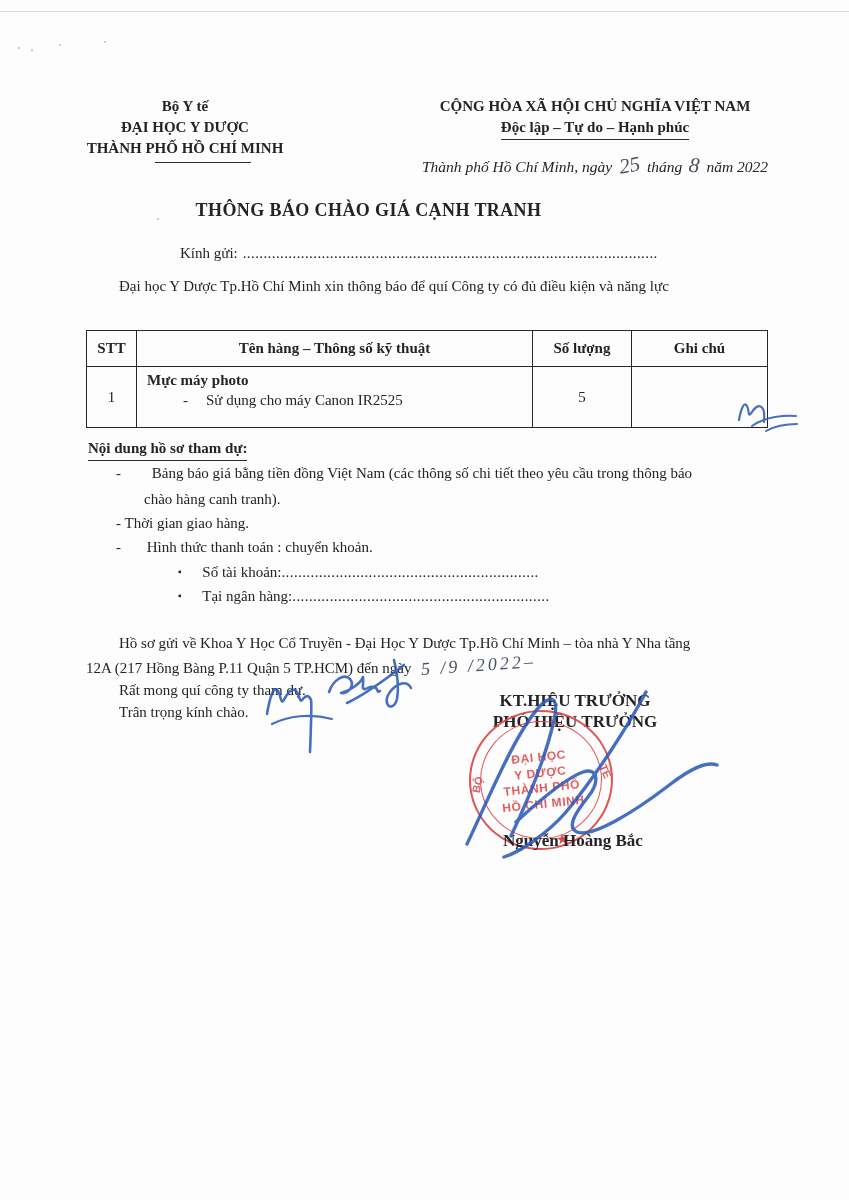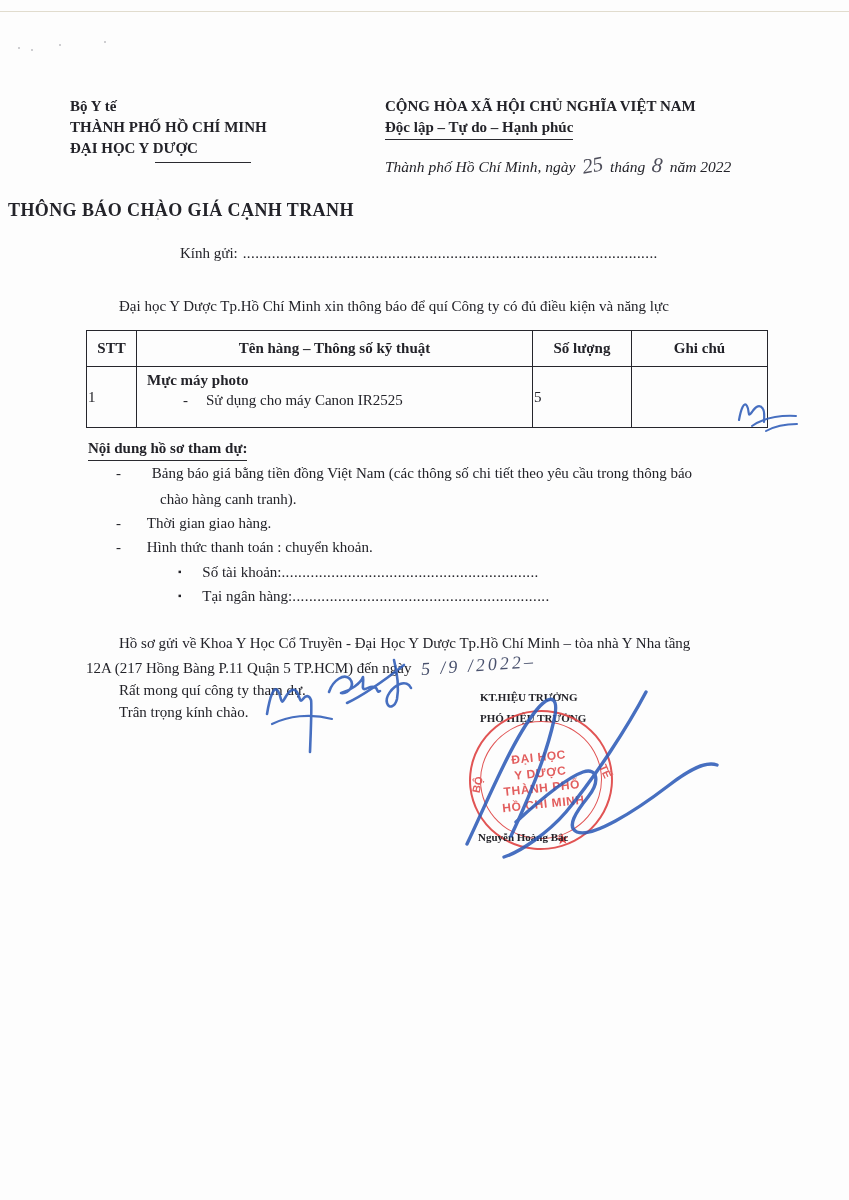--- a/index.html
+++ b/index.html
@@ -1,23 +1,23 @@
 <!DOCTYPE html>
 <html><head>
 <meta charset="utf-8">
 <style>
   html,body{margin:0;padding:0;background:#e9e9e9;}
   .page{position:relative;width:849px;height:1200px;background:#fdfdfd;margin:0 auto;
         font-family:"Liberation Serif",serif;color:#232329;overflow:hidden;}
   .abs{position:absolute;}
   .b{font-weight:bold;}
   .i{font-style:italic;}
-  .ctr{text-align:left;}
+  .ctr{text-align:center;}
   .t15{font-size:15px;line-height:21px;}
-  .t16{font-size:11px;}
+  .t16{font-size:17px;}
   .title{font-size:18px;letter-spacing:.4px;}
   .dots{letter-spacing:.4px;}
   .uline{border-bottom:1.6px solid #2a2a30;padding-bottom:1px;display:inline-block;}
   .hline{height:0;border-top:1.6px solid #2a2a30;}
   
   table.quote{border-collapse:collapse;table-layout:fixed;}
   table.quote td,table.quote th{border:1.6px solid #26262c;font-size:15px;vertical-align:middle;}
   table.quote th{font-weight:bold;text-align:center;height:33px;}
   .spec-line{margin-left:36px;margin-top:3px;}
   .spec-dash{margin-right:18px;}
@@ -53,44 +53,44 @@
 
   <div class="abs scanline"></div>
   <div class="speck" style="left:18px;top:47px;width:2px;height:2px;"></div>
   <div class="speck" style="left:31px;top:49px;width:2px;height:2px;"></div>
   <div class="speck" style="left:59px;top:44px;width:2px;height:2px;"></div>
   <div class="speck" style="left:104px;top:41px;width:2px;height:2px;"></div>
   <div class="speck" style="left:157px;top:218px;width:2px;height:2px;"></div>
 
   <div class="abs ctr t15 b" style="left:70px;top:96px;width:230px;">
     <div>Bộ Y tế</div>
+    <div>ĐẠI HỌC Y DƯỢC</div>
     <div>THÀNH PHỐ HỒ CHÍ MINH</div>
-    <div>ĐẠI HỌC Y DƯỢC</div>
   </div>
   <div class="abs hline" style="left:155px;top:162px;width:96px;"></div>
 
   <div class="abs ctr t15" style="left:385px;top:96px;width:420px;">
     <div class="b">CỘNG HÒA XÃ HỘI CHỦ NGHĨA VIỆT NAM</div>
     <div><span class="b uline">Độc lập – Tự do – Hạnh phúc</span></div>
     <div class="i" style="margin-top:16px;font-size:15.5px;">
       <span>Thành phố Hồ Chí Minh, ngày</span>
       <span class="hw-day">25</span>
       <span>tháng</span>
       <span class="hw-month">8</span>
       <span>năm 2022</span>
     </div>
   </div>
 
-  <div class="abs ctr b title" style="left:8px;top:200px;width:705px;">THÔNG BÁO CHÀO GIÁ CẠNH TRANH</div>
+  <div class="abs ctr b title" style="left:16px;top:200px;width:705px;">THÔNG BÁO CHÀO GIÁ CẠNH TRANH</div>
 
   <div class="abs t15" style="left:180px;top:243px;">
     <span>Kính gửi:</span><span class="dots" style="margin-left:5px;">....................................................................................................</span>
   </div>
 
-  <div class="abs t15" style="left:119px;top:296px;">Đại học Y Dược Tp.Hồ Chí Minh xin thông báo để quí Công ty có đủ điều kiện và năng lực</div>
+  <div class="abs t15" style="left:119px;top:276px;">Đại học Y Dược Tp.Hồ Chí Minh xin thông báo để quí Công ty có đủ điều kiện và năng lực</div>
 
   <table class="quote abs" style="left:86px;top:330px;width:681px;">
     <colgroup>
         <col style="width:50px">
         <col style="width:396px">
         <col style="width:99px">
         <col style="width:136px">
       </colgroup>
     <tbody>
         <tr>
@@ -112,25 +112,25 @@
     </tr>
   </tbody>
     </table>
 
   <div class="abs b t15 uline" style="left:88px;top:438px;">Nội dung hồ sơ tham dự:</div>
 
   <div class="abs t15" style="left:116px;top:463px;">
     <span class="marker">-</span>
     <span style="margin-left:27px;">Bảng báo giá bằng tiền đồng Việt Nam (các thông số chi tiết theo yêu cầu trong thông báo</span>
   </div>
-  <div class="abs t15" style="left:160px;top:489px;">chào hàng canh tranh).</div>
+  <div class="abs t15" style="left:144px;top:489px;">chào hàng canh tranh).</div>
 
   <div class="abs t15" style="left:116px;top:513px;">
     <span class="marker">-</span>
-    <span style="margin-left:22px;">Thời gian giao hàng.</span>
+    <span style="">Thời gian giao hàng.</span>
   </div>
 
   <div class="abs t15" style="left:178px;top:561px;">
     <span class="sq">▪</span>
     <span style="margin-left:17px;">Số tài khoản:</span><span class="dots">..............................................................</span>
   </div>
 
   <div class="abs t15" style="left:116px;top:537px;">
     <span class="marker">-</span>
     <span style="margin-left:22px;">Hình thức thanh toán : chuyển khoản.</span>

